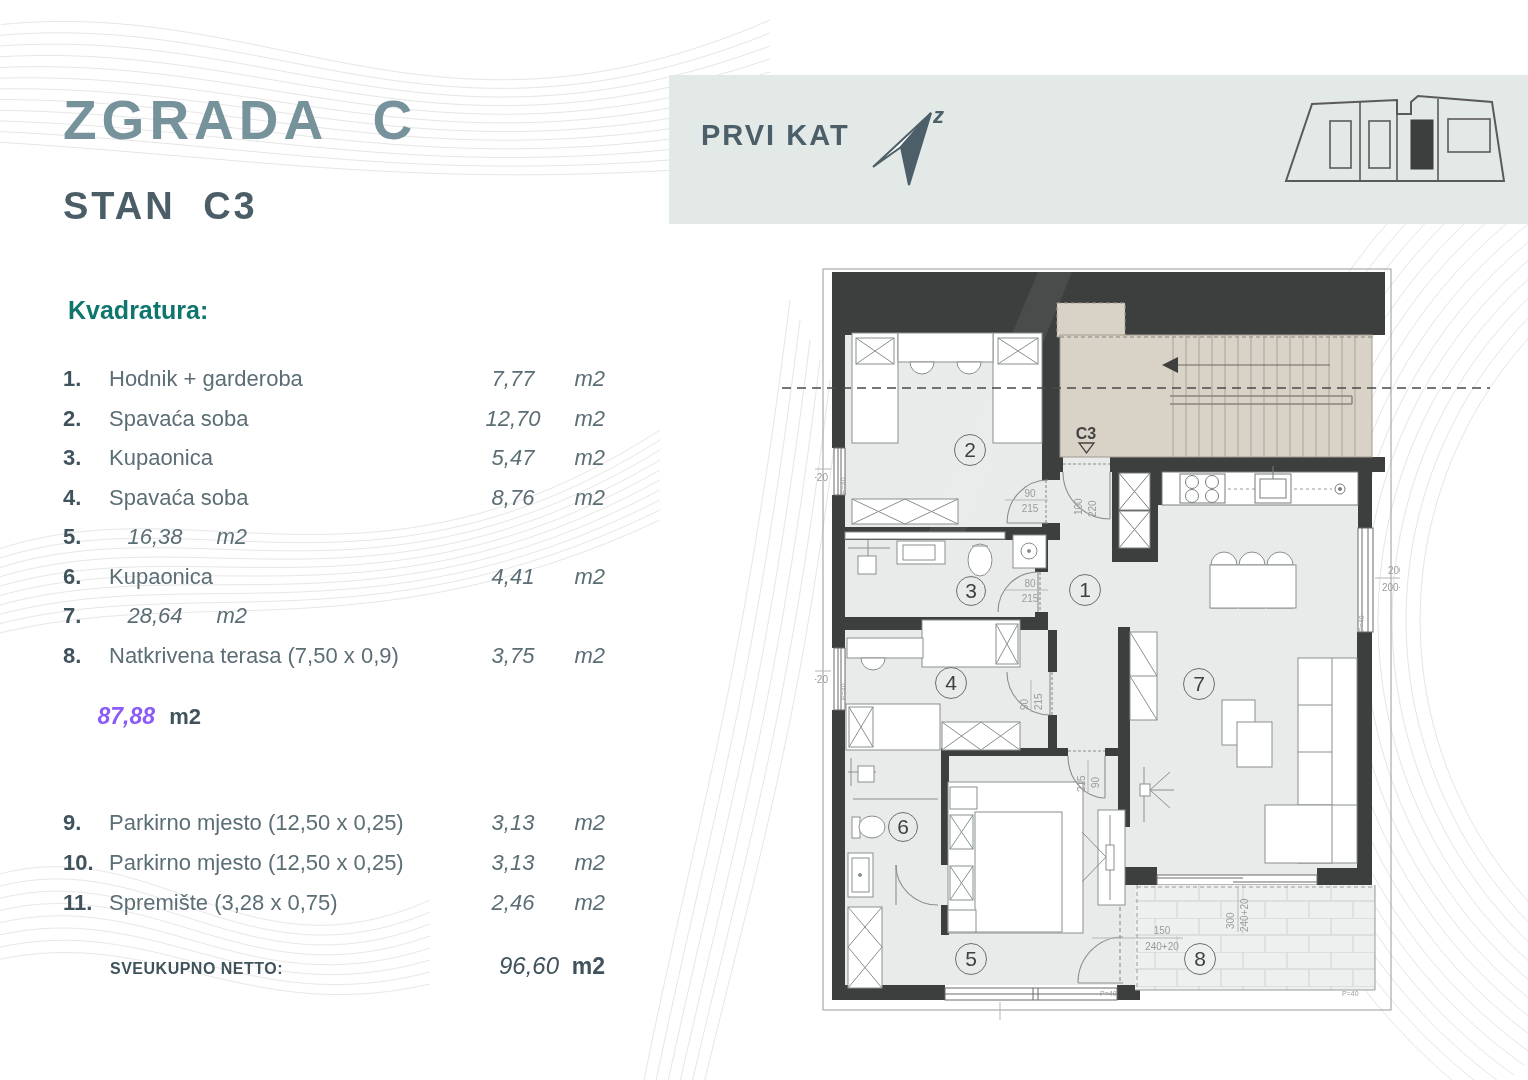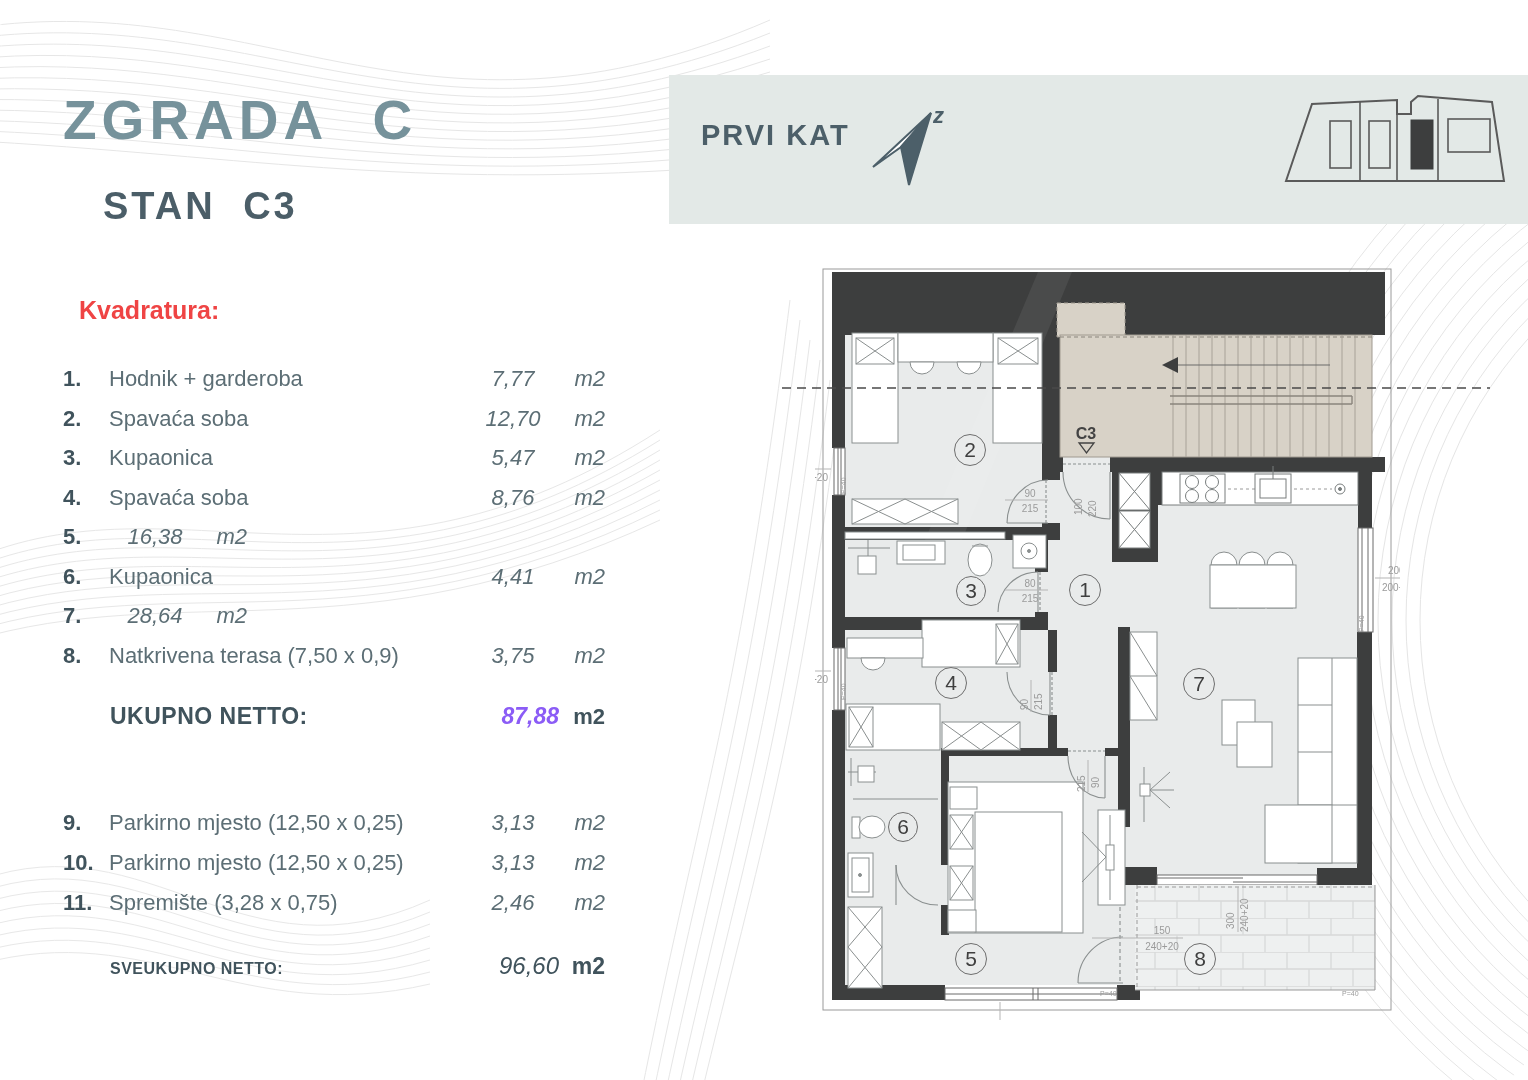--- a/index.html
+++ b/index.html
@@ -5,22 +5,22 @@
   html,body{margin:0;padding:0;background:#fff;}
   .page{position:relative;width:1528px;height:1080px;background:#ffffff;overflow:hidden;
         font-family:"Liberation Sans",sans-serif;border-radius:30px;}
   svg text{font-family:"Liberation Sans",sans-serif;}
   .waves{position:absolute;left:0;top:0;z-index:0;}
   
   .left-panel{position:absolute;left:63px;top:0;width:560px;z-index:3;}
   .title{position:absolute;left:0;top:88px;font-size:55px;font-weight:800;letter-spacing:5px;
          word-spacing:26px;color:#76929b;white-space:nowrap;}
   .subtitle{position:absolute;left:0;top:185px;font-size:38px;font-weight:800;letter-spacing:3px;
-         word-spacing:14px;color:#4b5e68;white-space:nowrap;margin-left:40px;}
-  .section-label{position:absolute;left:16px;top:296px;font-size:25px;font-weight:800;color:#ef4444;}
+         word-spacing:14px;color:#4b5e68;white-space:nowrap;}
+  .section-label{position:absolute;left:5px;top:296px;font-size:25px;font-weight:800;color:#0f766e;}
   .room-list{position:absolute;left:0;top:366px;width:542px;}
   .row{display:flex;align-items:baseline;height:39.5px;font-size:22px;color:#5c6e75;}
   .row .num{width:46px;font-weight:800;color:#40535c;}
   .row .lbl{flex:1;}
   .row .val{width:92px;text-align:center;font-style:italic;}
   .row .unit{width:46px;text-align:right;font-style:italic;}
   .subtotal{position:absolute;left:0;top:703px;width:542px;display:flex;align-items:baseline;}
   .subtotal .lbl{margin-left:47px;flex:1;font-size:23px;font-weight:800;color:#40535c;letter-spacing:.5px;}
   .subtotal .val{width:92px;text-align:right;font-size:23px;font-weight:800;font-style:italic;color:#8b5cf6;}
   .subtotal .unit{width:46px;text-align:right;font-size:22px;font-weight:800;color:#40535c;}
@@ -156,21 +156,20 @@
       </div>
       <div class="row">
         <span class="num">8.</span>
         <span class="lbl">Natkrivena terasa (7,50 x 0,9)</span>
         <span class="val">3,75</span>
         <span class="unit">m2</span>
       </div>
     </div>
 
     <div class="subtotal">
-      <span class="lbl">UKUPNO NETTO:</span>
       <span class="val">87,88</span>
       <span class="unit">m2</span>
     </div>
 
     <div class="extra-list">
       <div class="row">
         <span class="num">9.</span>
         <span class="lbl">Parkirno mjesto (12,50 x 0,25)</span>
         <span class="val">3,13</span>
         <span class="unit">m2</span>

